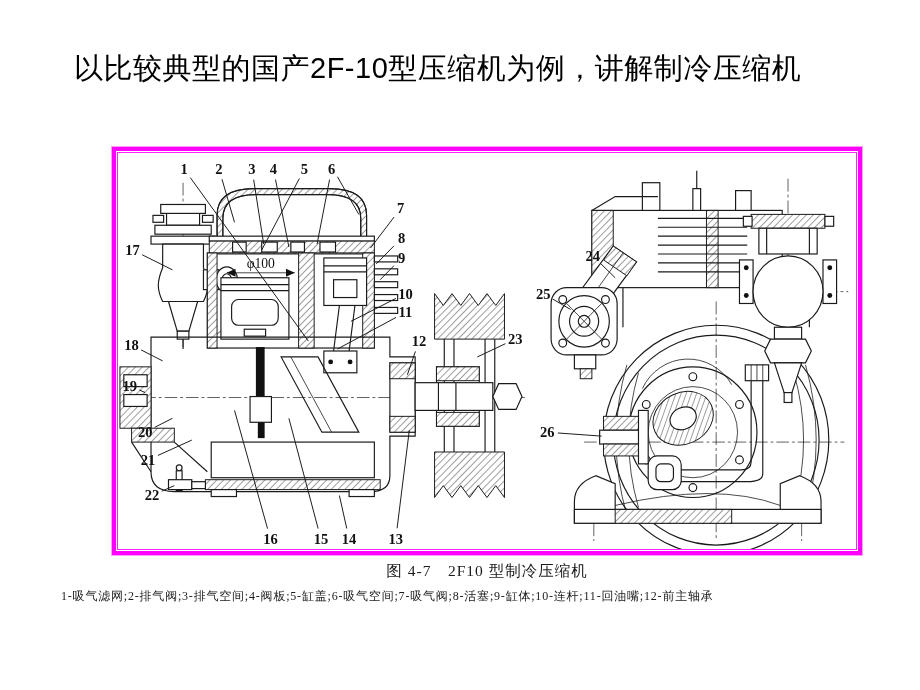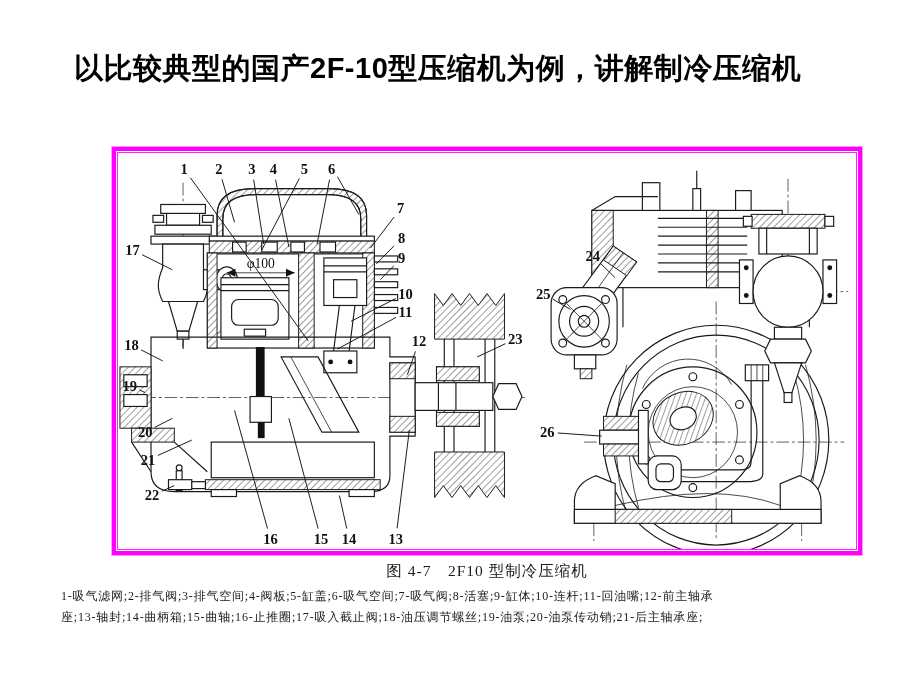--- a/index.html
+++ b/index.html
@@ -5,21 +5,21 @@
   html,body{margin:0;padding:0;}
   body{
     width:920px;height:690px;position:relative;overflow:hidden;
     background:#ffffff;
     font-family:"Liberation Serif","DejaVu Serif",serif;
     color:#111;
   }
   .slide-title{
     position:absolute;left:74px;top:50px;width:800px;
     font-family:"Liberation Sans","DejaVu Sans",sans-serif;
-    font-weight:bold;font-size:29px;line-height:1.28;color:#000;
+    font-weight:normal;font-size:29px;line-height:1.28;color:#000;
     letter-spacing:0.5px;
   }
   .fig-frame{
     position:absolute;left:112px;top:147px;width:750px;height:408px;
     box-sizing:border-box;border:4px solid #ff00ff;outline:1px solid #ff9df3;
     background:#ffffff;
   }
   .fig-frame-inner{
     position:absolute;inset:1px;border:1px solid #ff22ff;background:#fff;
   }
@@ -366,14 +366,13 @@
           <line x1="226" y1="24" x2="248" y2="62" class="leader"></line>
         </g>
     </svg>
   </div>
 </div>
 
 <div class="fig-caption">图 4-7　2F10 型制冷压缩机</div>
 
 <div class="legend">
   <div>1-吸气滤网;2-排气阀;3-排气空间;4-阀板;5-缸盖;6-吸气空间;7-吸气阀;8-活塞;9-缸体;10-连杆;11-回油嘴;12-前主轴承</div>
-  <div>座;13-轴封;14-曲柄箱;15-曲轴;16-止推圈;17-吸入截止阀;18-油压调节螺丝;19-油泵;20-油泵传动销;21-后主轴承座;</div>
 </div>
 
 </body></html>

